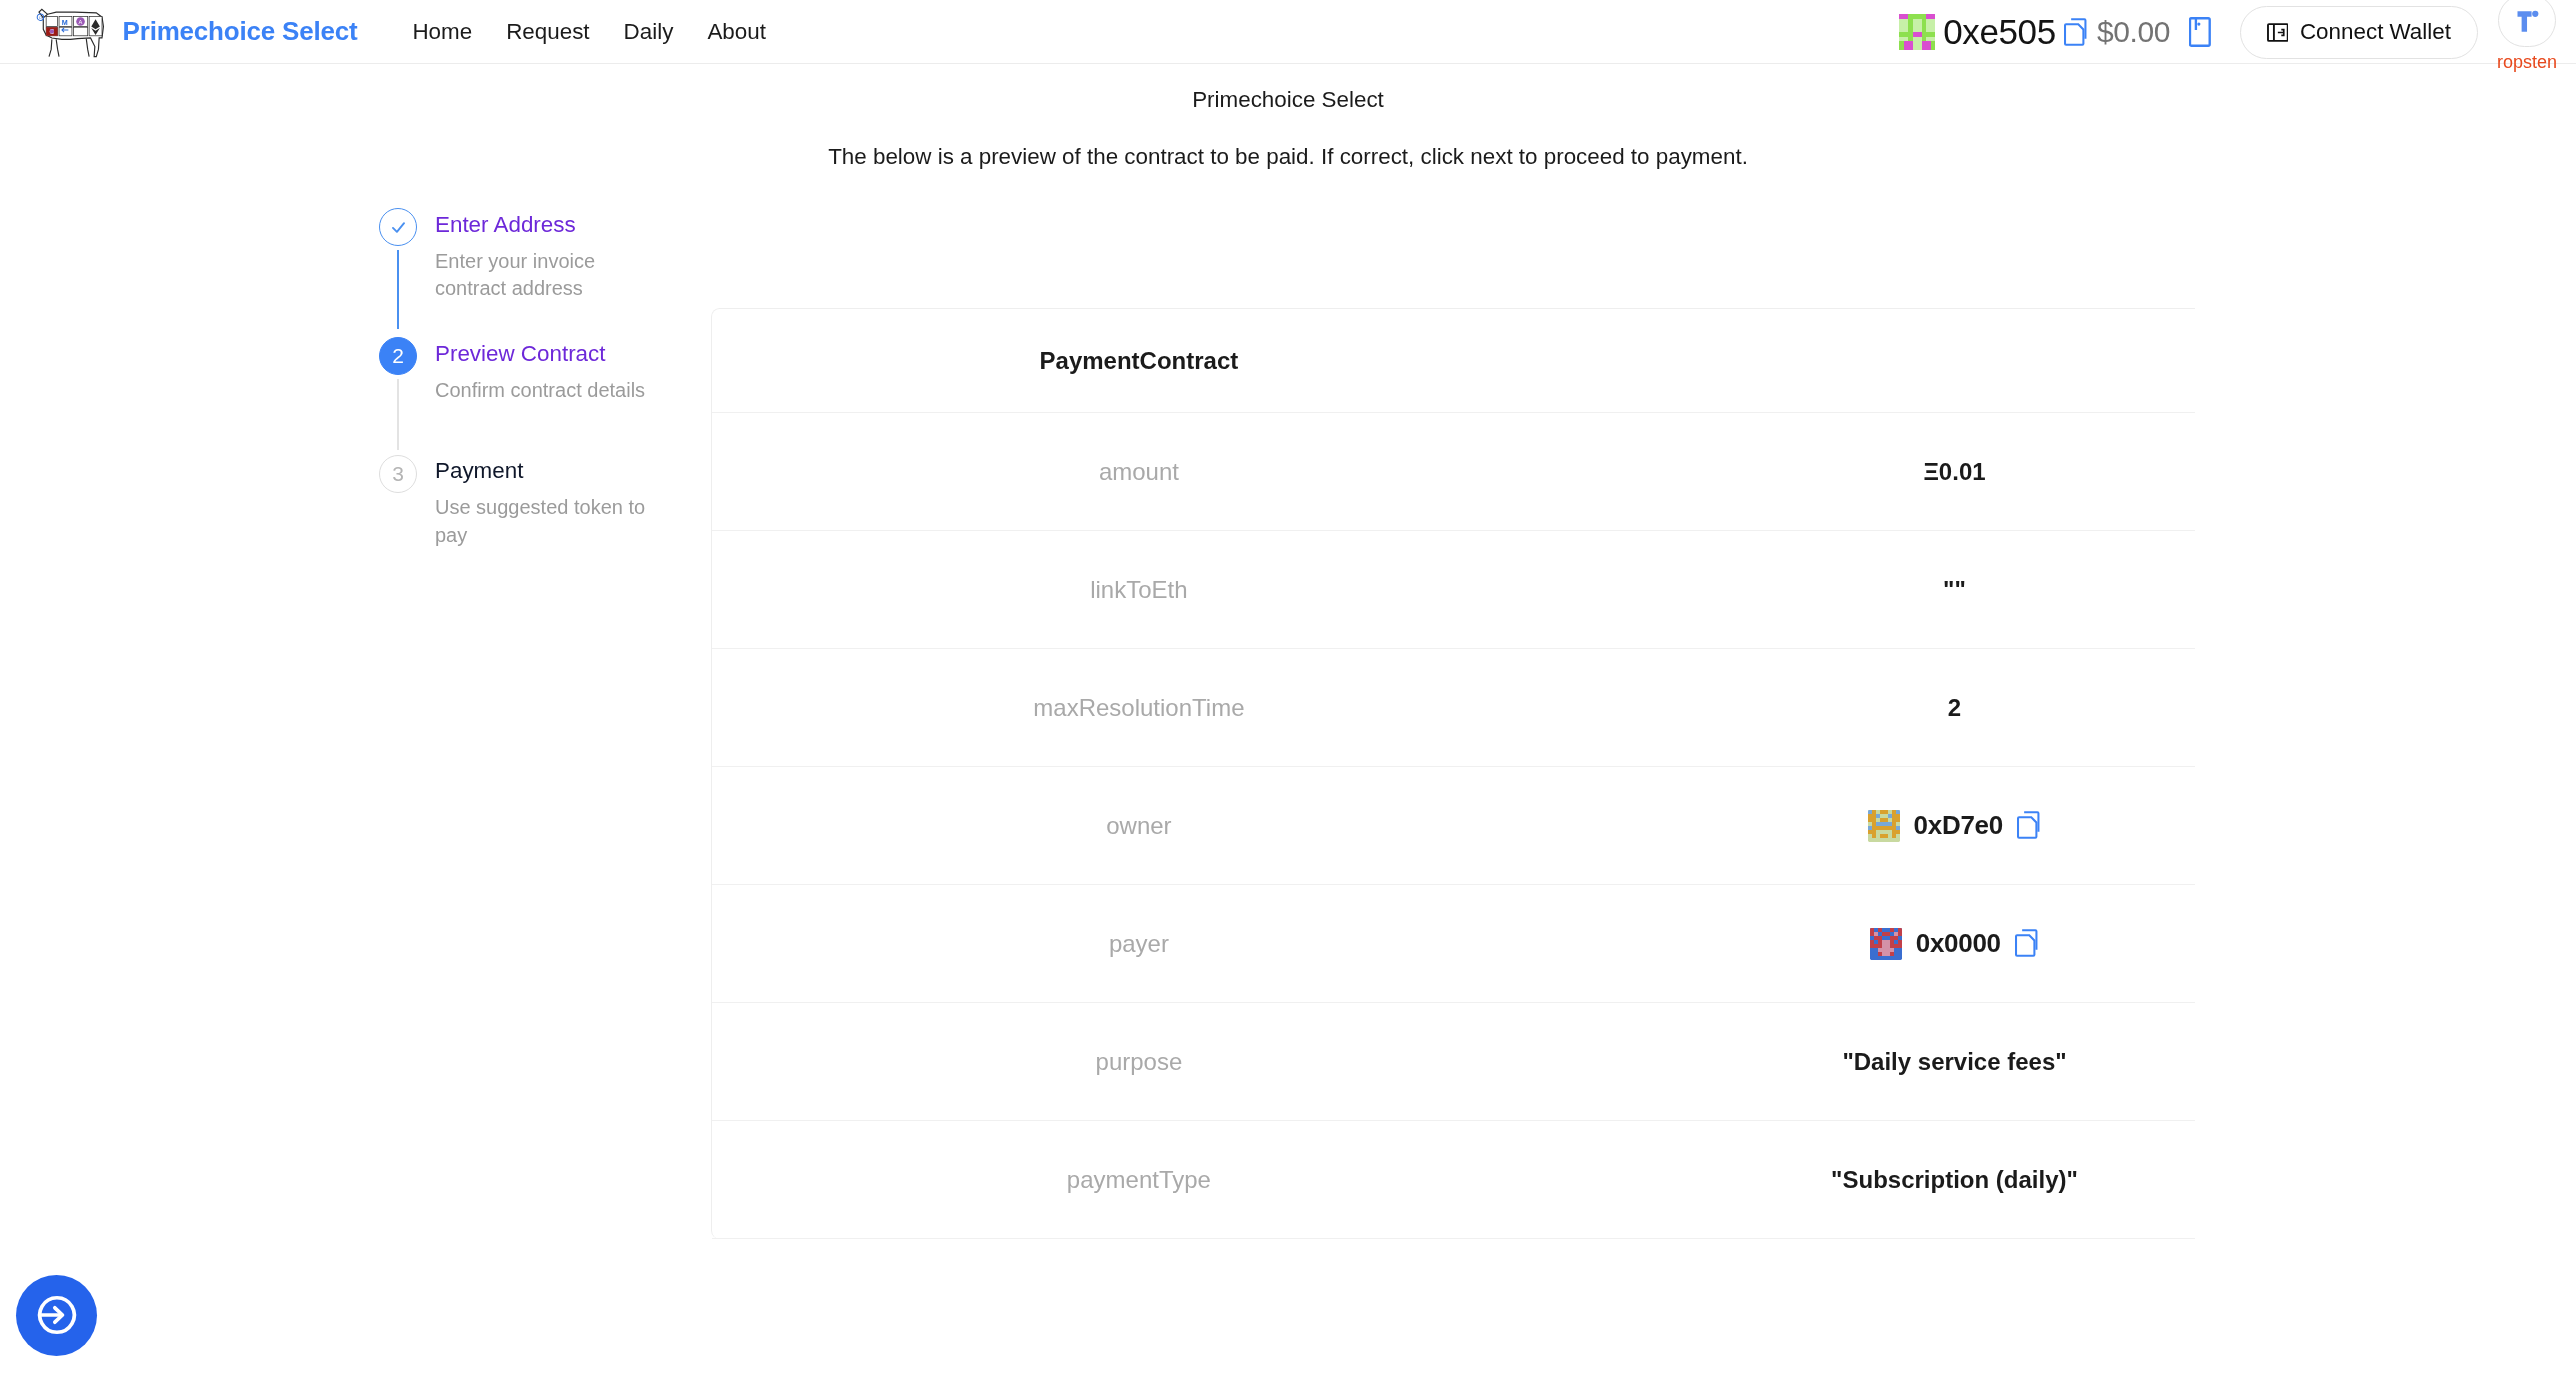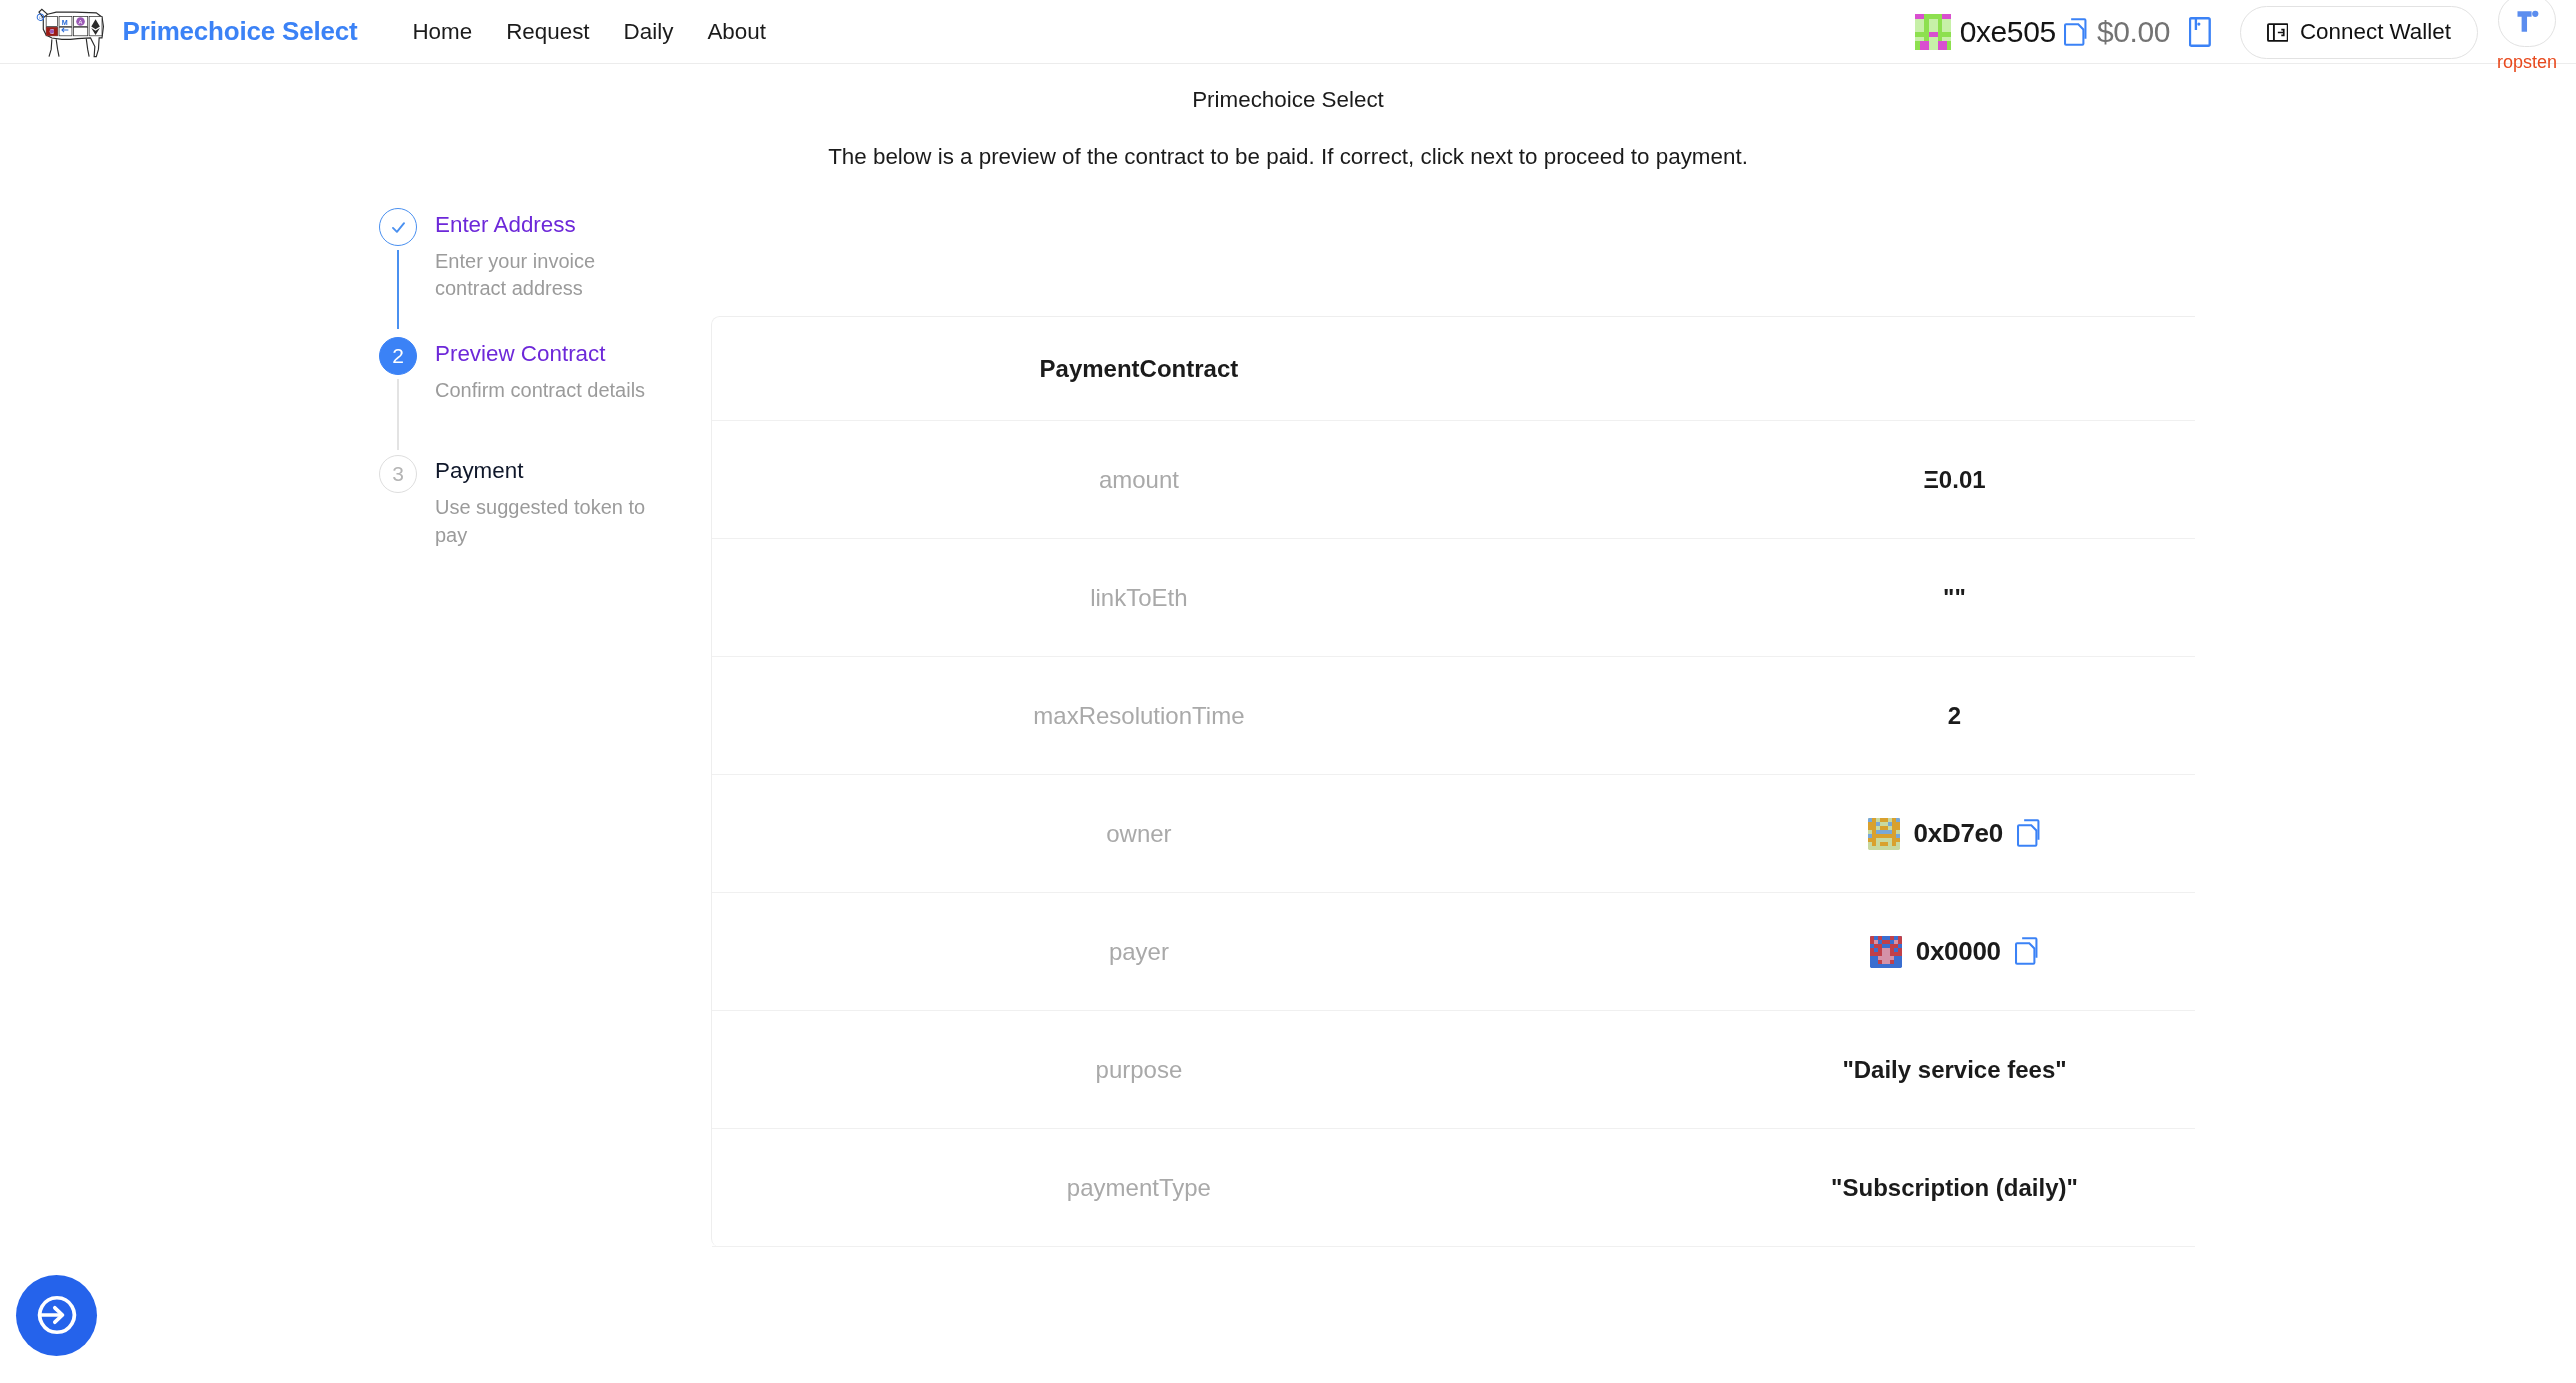--- a/index.html
+++ b/index.html
@@ -63,21 +63,21 @@
     display: flex;
     align-items: center;
     gap: 8.7px;
   }
   .blockie {
     display: block;
     image-rendering: pixelated;
     border-radius: 1.4px;
   }
   .acct-addr {
-    font-size: 30px;
+    font-size: 35px;
     color: #141414;
     white-space: nowrap;
     letter-spacing: -0.4px;
   }
   .icon-copy { width: 24.5px; height: 29px; flex: none; cursor: pointer; }
   .usd-balance {
     font-size: 30px;
     color: #737373;
     white-space: nowrap;
     margin-left: 8px;
@@ -179,21 +179,21 @@
     color: #9b9b9b;
     line-height: 1.38;
     margin-top: 11.6px;
     max-width: 217px;
   }
 
   
   .card-clip {
     position: absolute;
     left: 711px;
-    top: 316px;
+    top: 308px;
     width: 1484px;
     height: 1068px;
     overflow: hidden;
   }
   .card {
     width: 1675px;
     border: 1.4px solid #eeeeee;
     border-radius: 8.7px;
     border-bottom: none;
     background: #fff;

